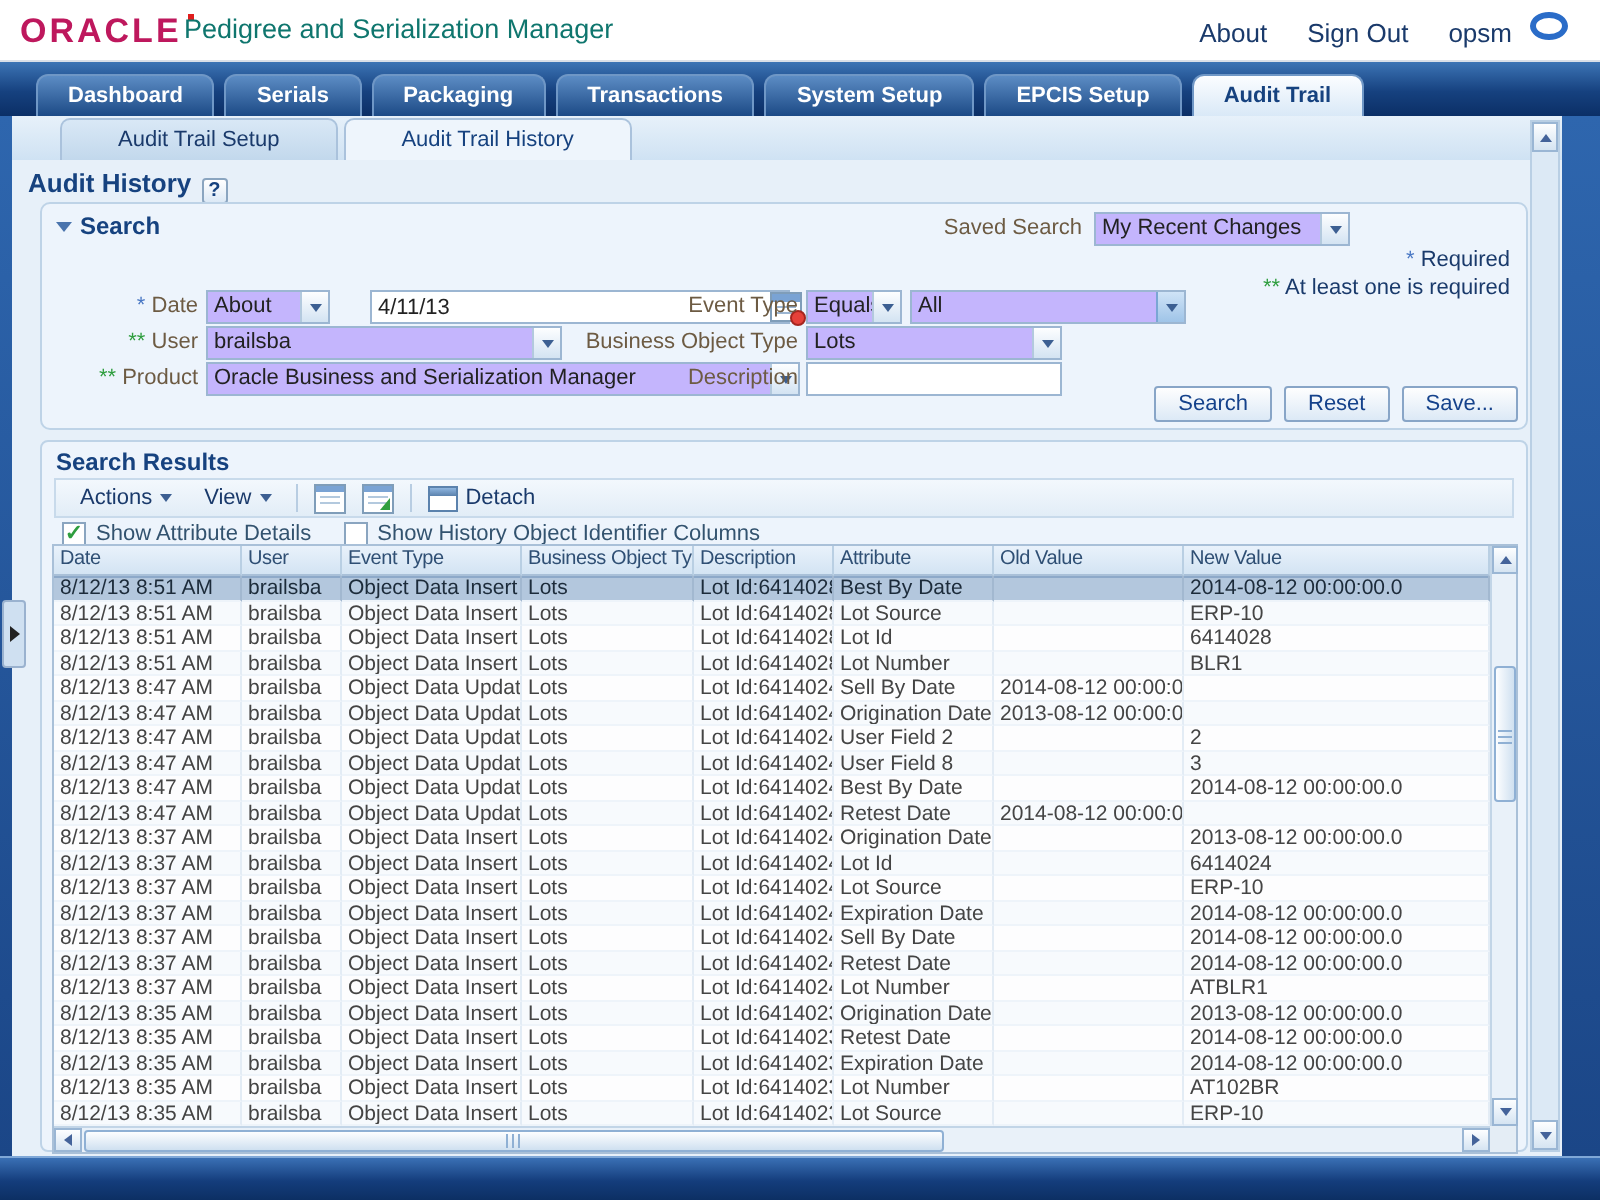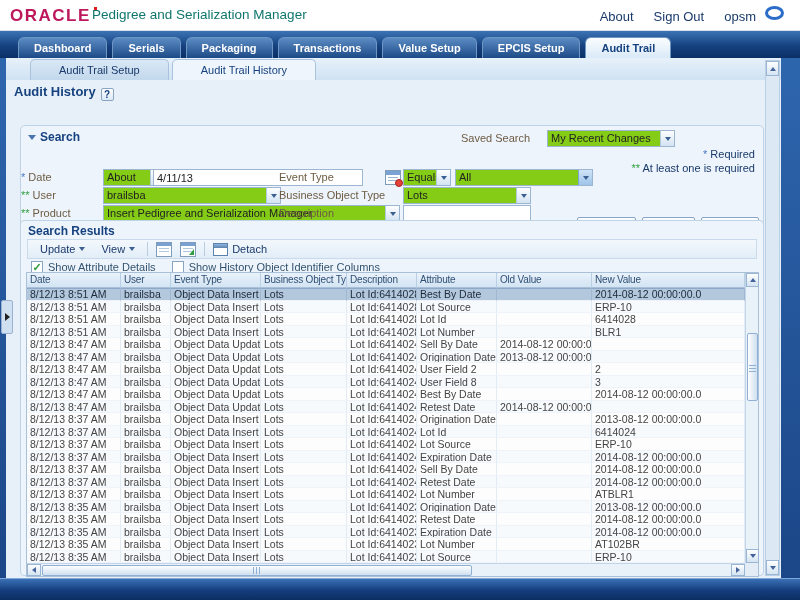--- a/index.html
+++ b/index.html
@@ -39,30 +39,30 @@
   .subtab.active { background:#eef5fc; font-weight:normal; color:#16427f; }
 
   .content-bg { position:absolute; left:6px; right:19px; top:80px; bottom:22px; background:#e7f0f9; }
 
   .page-title { position:absolute; left:14px; top:84px; font-size:13px; font-weight:bold; color:#16427f; }
   .help-icon { display:inline-block; width:13px; height:13px; margin-left:5px; border:1px solid #8aa5c0; border-radius:2px;
     background:linear-gradient(#ffffff,#dce9f6); color:#16427f; font-size:10px; font-weight:bold; text-align:center; line-height:12px; vertical-align:-2px; cursor:pointer; }
 
   
   .panel { position:absolute; background:#edf4fc; border:1px solid #bed3e7; border-radius:5px; }
-  .search-panel { left:20px; top:101px; width:744px; height:114px;margin-top:24px; }
+  .search-panel { left:20px; top:101px; width:744px; height:114px; }
   .results-panel { left:20px; top:220px; width:744px; height:356px; border-radius:4px;padding-left:10px; }
 
   .section-hdr { position:absolute; left:7px; top:4px; font-size:12px; font-weight:bold; color:#16427f; display:flex; align-items:center; gap:4px; }
   .tri-down { width:0; height:0; border-left:4px solid transparent; border-right:4px solid transparent; border-top:5px solid #4a74ad; }
 
   
-  .flabel { position:absolute; height:17px; line-height:17px; font-size:11px; color:#6d5b43; text-align:left; white-space:nowrap; }
+  .flabel { position:absolute; height:17px; line-height:17px; font-size:11px; color:#6d5b43; text-align:right; white-space:nowrap; }
   .ast1 { color:#4a78c4; } .ast2 { color:#2f9e3f; }
-  .sel { position:absolute; height:17px; background:#84cc16; border:1px solid #9cb6d2; font-size:11px; color:#222;
+  .sel { position:absolute; height:17px; background:#c4b5fd; border:1px solid #9cb6d2; font-size:11px; color:#222;
     line-height:15px; padding:0 16px 0 3px; white-space:nowrap; overflow:hidden; cursor:pointer; }
   .sel .chev { position:absolute; right:0; top:0; bottom:0; width:14px; background:linear-gradient(#fdfeff,#d3e3f2);
     border-left:1px solid #b3c9de; display:flex; align-items:center; justify-content:center; }
   .sel .chev.win { background:linear-gradient(#cfe3f7,#9fc4e8); border-left:1px solid #7aa6d4; }
   .chev-tri { width:0; height:0; border-left:3px solid transparent; border-right:3px solid transparent; border-top:4px solid #3c5f92; }
   .inp { position:absolute; height:17px; background:#fff; border:1px solid #9cb6d2; font-size:11px; color:#222; padding:0 3px;
     font-family:"Liberation Sans",sans-serif; }
   .cal-icon { position:absolute; width:16px; height:15px; background:#fff; border:1px solid #7f9db9; cursor:pointer; }
   .cal-icon .cal-top { position:absolute; left:0; right:0; top:0; height:4px; background:#7aa3d4; }
   .cal-icon .cal-line1 { position:absolute; left:2px; right:2px; top:6px; height:1px; background:#9cb6d2; }
@@ -155,21 +155,21 @@
   </div>
   <div class="collapse-top-btn">
       <span class="tri-up-sm"></span>
     </div>
 
   <div class="tabbar" id="tabbar">
       <div class="tab">Dashboard</div>
       <div class="tab">Serials</div>
       <div class="tab">Packaging</div>
       <div class="tab">Transactions</div>
-      <div class="tab">Value Setup</div>
+      <div class="tab">System Setup</div>
       <div class="tab">EPCIS Setup</div>
       <div class="tab active">Audit Trail</div>
     </div>
 
   <div class="edge-left"></div>
   <div class="edge-right"></div>
   <div class="footer"></div>
 
   <div class="subtab-strip" id="subtabs">
       <div class="subtab">Audit Trail Setup</div>
@@ -198,39 +198,39 @@
       <div><span class="ast2">**</span><span> At least one is required</span></div>
     </div>
 
     <div class="flabel" style="left:0; top:43px; width:78px;"><span class="ast1">*</span><span> Date</span></div>
     <div class="sel" style="left:82px; top:43px; width:62px;">
       <span>About</span>
       <span class="chev">
           <span class="chev-tri"></span>
         </span>
     </div>
-    <input class="inp" style="left: 132px; top: 43px; width: 210px;" value="4/11/13">
+    <input class="inp" style="left: 164px; top: 43px; width: 210px;" value="4/11/13">
     <span class="cal-icon" style="left:364px; top:44px;">
       <span class="cal-top"></span>
         <span class="cal-line1"></span>
         <span class="cal-line2"></span>
         <span class="cal-clock"></span>
     </span>
 
     <div class="flabel" style="left:0; top:61px; width:78px;"><span class="ast2">**</span><span> User</span></div>
     <div class="sel" style="left:82px; top:61px; width:178px;">
       <span>brailsba</span>
       <span class="chev">
           <span class="chev-tri"></span>
         </span>
     </div>
 
     <div class="flabel" style="left:0; top:79px; width:78px;"><span class="ast2">**</span><span> Product</span></div>
     <div class="sel" style="left:82px; top:79px; width:297px;">
-      <span>Insert Pedigree and Serialization Manager</span>
+      <span>Oracle Business and Serialization Manager</span>
       <span class="chev">
           <span class="chev-tri"></span>
         </span>
     </div>
 
     <div class="flabel" style="left:258px; top:43px; width:120px;">Event Type</div>
     <div class="sel" style="left:382px; top:43px; width:48px;">
       <span>Equals</span>
       <span class="chev">
           <span class="chev-tri"></span>
@@ -261,21 +261,21 @@
     </div>
   </div>
 
   <div class="panel results-panel">
     <div class="section-hdr" style="top:3px;">
       <span>Search Results</span>
     </div>
 
     <div class="toolbar">
       <span class="menu-btn">
-          <span>Update</span>
+          <span>Actions</span>
           <span class="menu-tri"></span>
         </span>
       <span class="menu-btn">
           <span>View</span>
           <span class="menu-tri"></span>
         </span>
       <span class="tb-sep"></span>
       <span class="tool-icon">
           <span class="hdr"></span>
           <span class="l1"></span>

